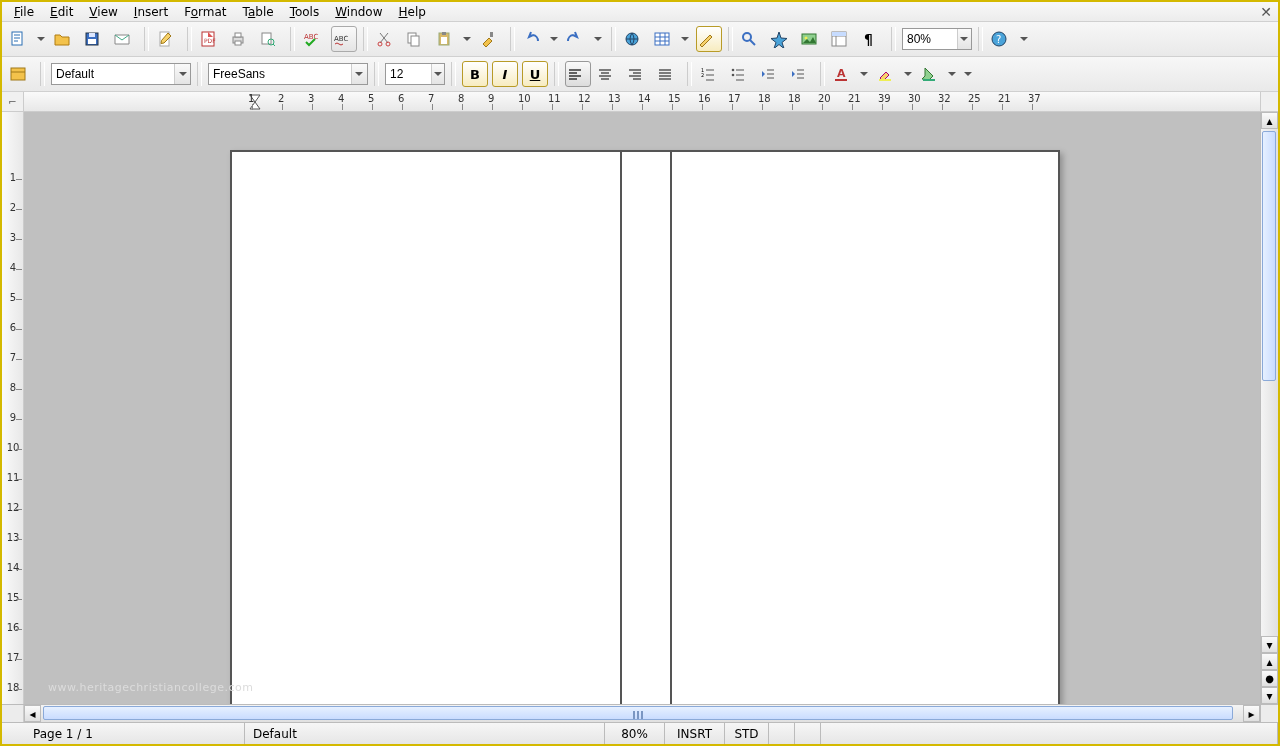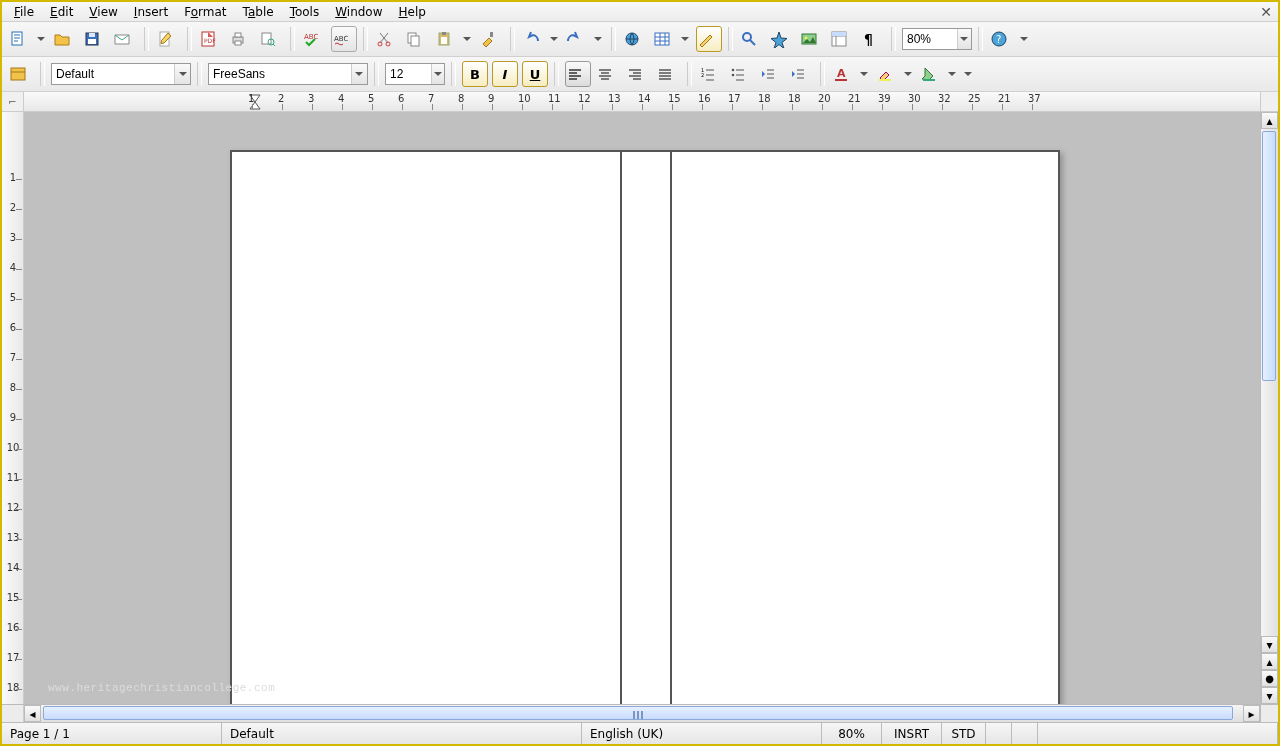--- a/index.html
+++ b/index.html
@@ -45,21 +45,21 @@
 .hruler .tick { width:30px; position:relative; font-size:10px; text-align:center; color:#333;}
 .hruler .tick::before { content:""; position:absolute;left:0;top:12px;width:1px;height:6px;background:#888;}
 .hruler .tick span{position:absolute;left:-4px;top:1px;}
 .hruler .indent { position:absolute; left:224px; top:1px; }
 
 
 .docwrap { flex:1; display:flex; background:#c0c0c0; position:relative; overflow:hidden;}
 .vruler { width:22px; background:linear-gradient(90deg,#fafafa,#e8e8e8); border-right:1px solid #ccc; position:relative;}
 .vruler .vtick { position:absolute; left:2px; width:18px; font-size:10px; text-align:center; color:#333; }
 .vruler .vtick::before{content:"";position:absolute;right:0;top:7px;width:6px;height:1px;background:#888;}
-.canvas { flex:1; position:relative; overflow:hidden;font-family:Liberation Mono, monospace;}
+.canvas { flex:1; position:relative; overflow:hidden;}
 .page { position:absolute; left:206px; top:38px; width:830px; height:900px; background:#fff; border:2px solid #555; box-shadow:3px 3px 6px rgba(0,0,0,0.25);}
 .page .col1 { position:absolute; left:388px; top:0; width:2px; height:100%; background:#555;}
 .page .col2 { position:absolute; left:438px; top:0; width:2px; height:100%; background:#555;}
 .watermark { position:absolute; left:24px; bottom:10px; color:#dcdcdc; font-size:11px; letter-spacing:.5px;}
 
 
 .vscroll { width:18px; background:linear-gradient(90deg,#f4f4f4,#e0e0e0); border-left:1px solid #bbb; display:flex; flex-direction:column;}
 .vscroll .arrow, .hscroll .arrow { height:17px; width:100%; display:flex;align-items:center;justify-content:center; background:linear-gradient(#fafafa,#e0e0e0); border:1px solid #bbb;}
 .vscroll .track { flex:1; position:relative;}
 .vscroll .thumb { position:absolute; top:2px; left:1px; width:14px; height:250px; background:linear-gradient(90deg,#e6f0ff,#c9dcff); border:1px solid #8aa9d8; border-radius:2px;}
@@ -69,21 +69,21 @@
 .hscrollrow { height:18px; display:flex; background:#ececec; border-top:1px solid #bbb;}
 .hscrollrow .spacer{width:22px;border-right:1px solid #ccc;}
 .hscroll { flex:1; display:flex; background:linear-gradient(#f4f4f4,#e0e0e0);}
 .hscroll .arrow{width:17px;height:100%;}
 .hscroll .track{flex:1;position:relative;}
 .hscroll .thumb{position:absolute;left:2px;top:1px;height:14px;width:99%;background:linear-gradient(#e6f0ff,#c9dcff);border:1px solid #8aa9d8;border-radius:2px;}
 .hscroll .gripper{position:absolute;left:50%;top:3px;width:20px;height:10px;transform:translateX(-50%);display:flex;gap:2px;align-items:center;justify-content:center;}
 .hscroll .gripper span{width:2px;height:8px;background:#7a96c2;}
 
 
-.status { height:22px; display:flex; align-items:stretch; background:linear-gradient(#f6f6f6,#e6e6e6); border-top:1px solid #bbb; font-size:12px;}
+.status { height:22px; display:flex; align-items:stretch; background:linear-gradient(#f6f6f6,#e6e6e6); border-top:1px solid #bbb; font-size:12px;padding-left:23px;}
 .status .cell { padding:3px 8px; border-right:1px solid #bbb; display:flex; align-items:center;}
 .status .flex { flex:1; }
 .status .small { width:60px; justify-content:center;}
 
 
 </style>
 </head>
 <body>
 
 <div class="menubar">
@@ -538,20 +538,19 @@
       </div>
     </div>
     <div class="arrow">▸</div>
   </div>
   <div style="width:18px;border-left:1px solid #bbb;"></div>
 </div>
 
 <div class="status">
   <div class="cell" style="width:220px">Page 1 / 1</div>
   <div class="cell" style="width:360px">Default</div>
-  <div class="cell flex">English (UK)</div>
   <div class="cell small">80%</div>
   <div class="cell small">INSRT</div>
   <div class="cell small" style="width:44px">STD</div>
   <div class="cell" style="width:26px"></div>
   <div class="cell" style="width:26px"></div>
   <div class="cell flex"></div>
 </div>
 
 </body></html>

